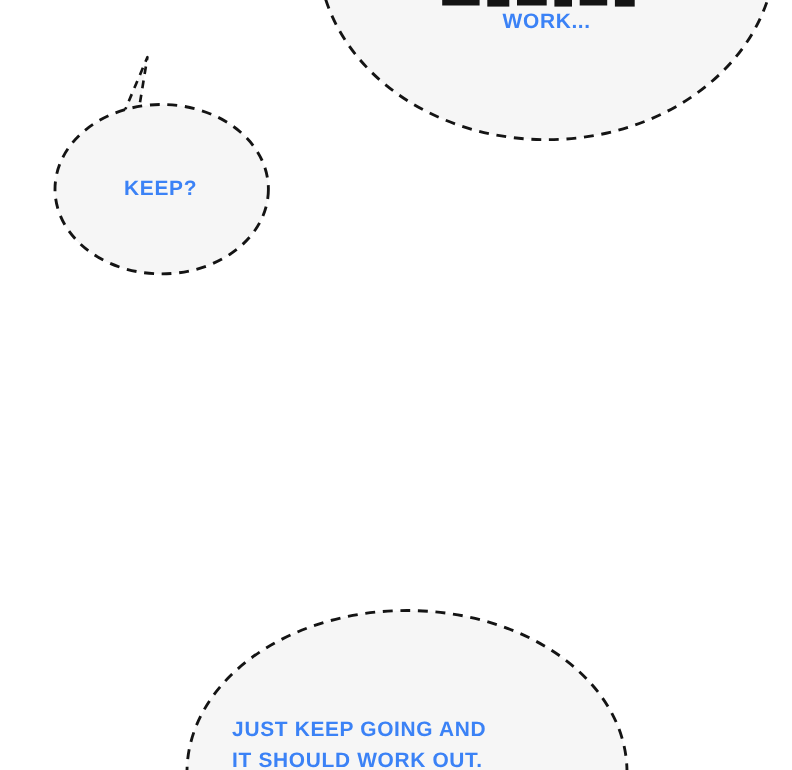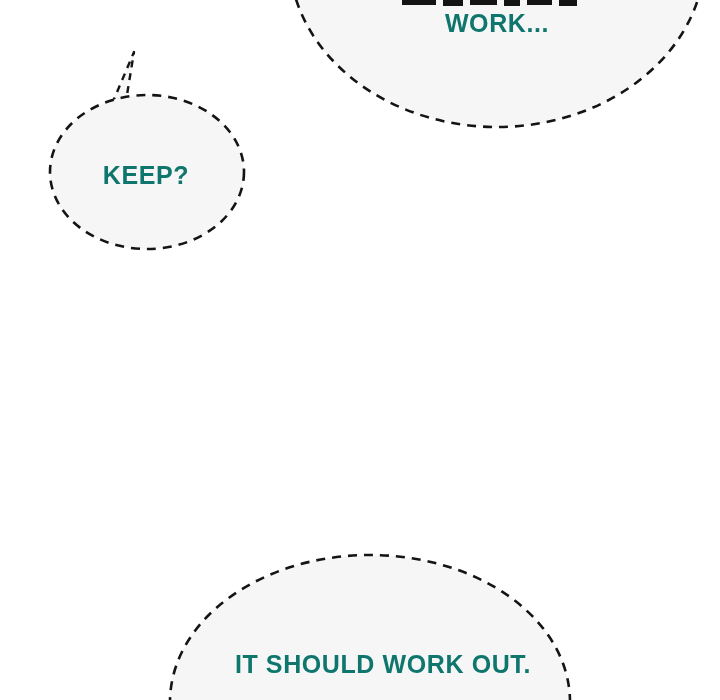--- a/index.html
+++ b/index.html
@@ -17,25 +17,25 @@
   }
   .bubble-layer {
     position: absolute;
     top: 0;
     left: 0;
     width: 720px;
     height: 700px;
   }
   .bubble-text {
     position: absolute;
-    color: #0f766e;
+    color: #3b82f6;
     font-weight: 700;
-    font-size: 25px;
+    font-size: 19px;
     letter-spacing: 0.6px;
-    text-align: right;
+    text-align: left;
     transform: translateX(-50%);
     white-space: nowrap;
   }
   .bubble-text.multiline {
     line-height: 28px;
     white-space: normal;
     width: 320px;
   }
   .remnant {
     position: absolute;
@@ -81,16 +81,17 @@
     <span></span>
     <span></span>
     <span></span>
   </div>
 
   <div class="bubble-text" style="left:497px; top:9px;">WORK...</div>
 
   <div class="bubble-text" style="left:146px; top:161px;">KEEP?</div>
 
   <div class="bubble-text multiline" style="left:371px; top:650px;">
+    <div>JUST KEEP GOING AND</div>
     <div>IT SHOULD WORK OUT.</div>
   </div>
 
 </div>
 
 </body></html>

